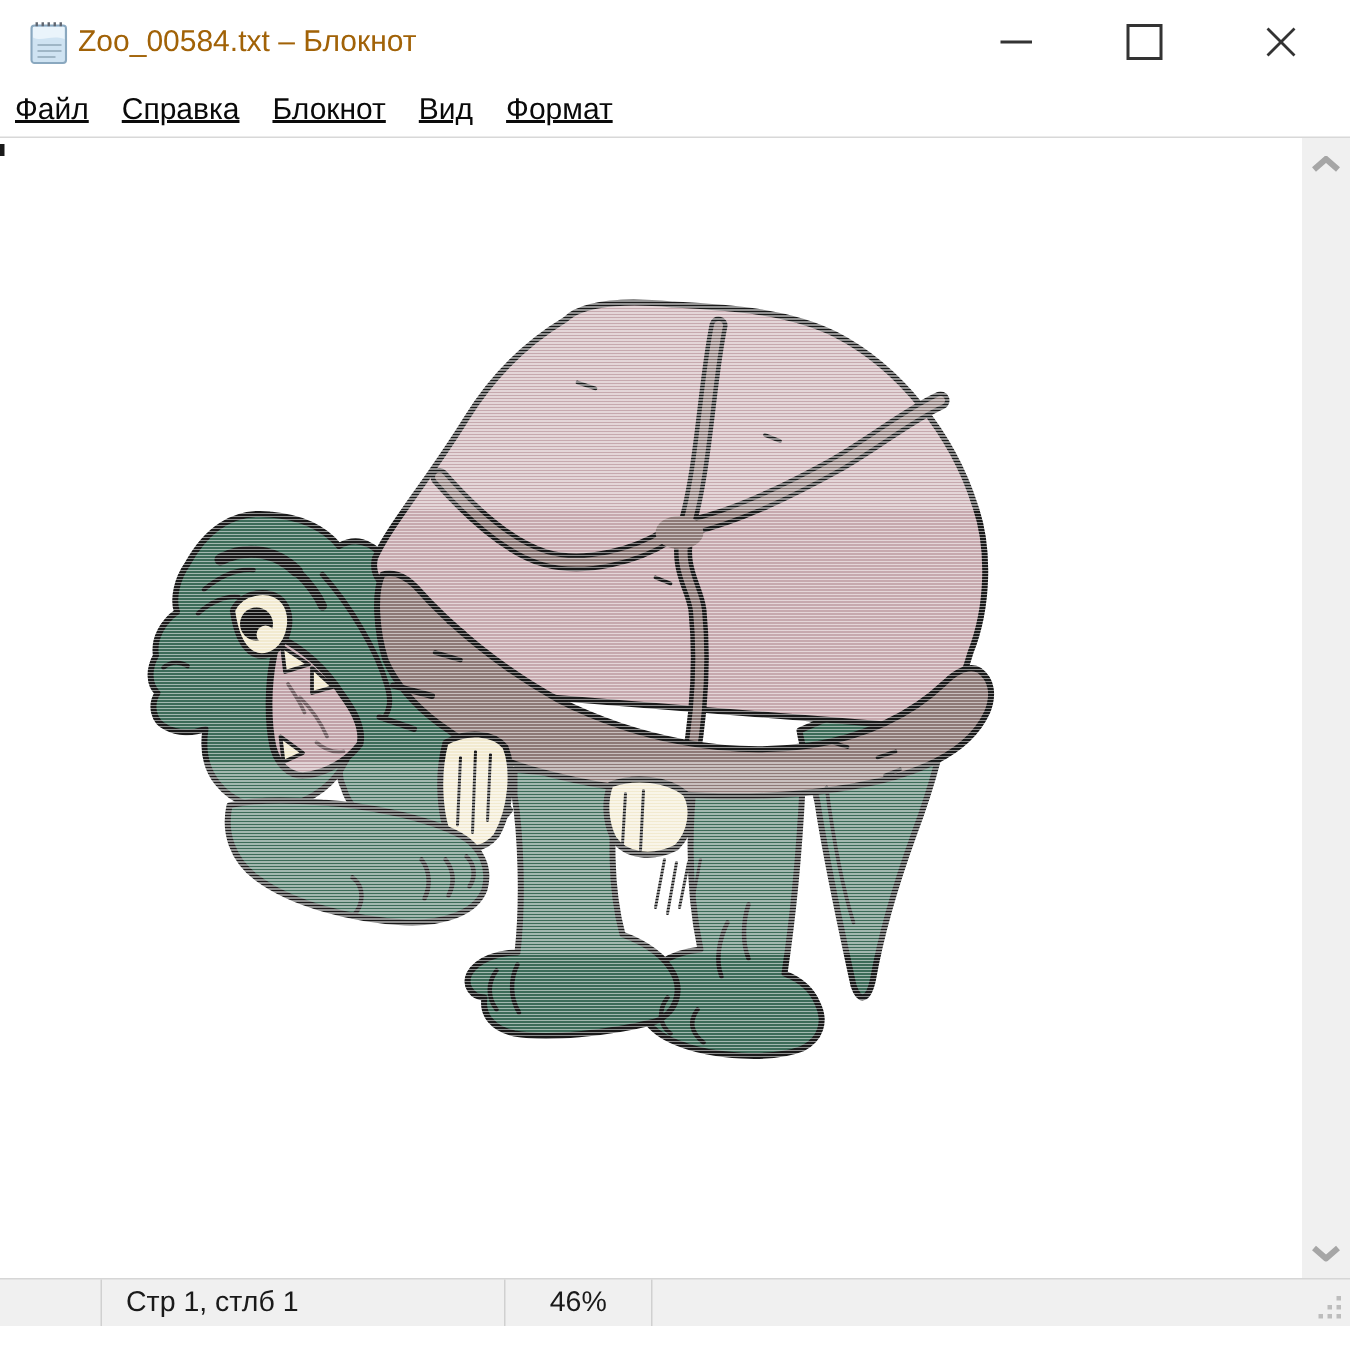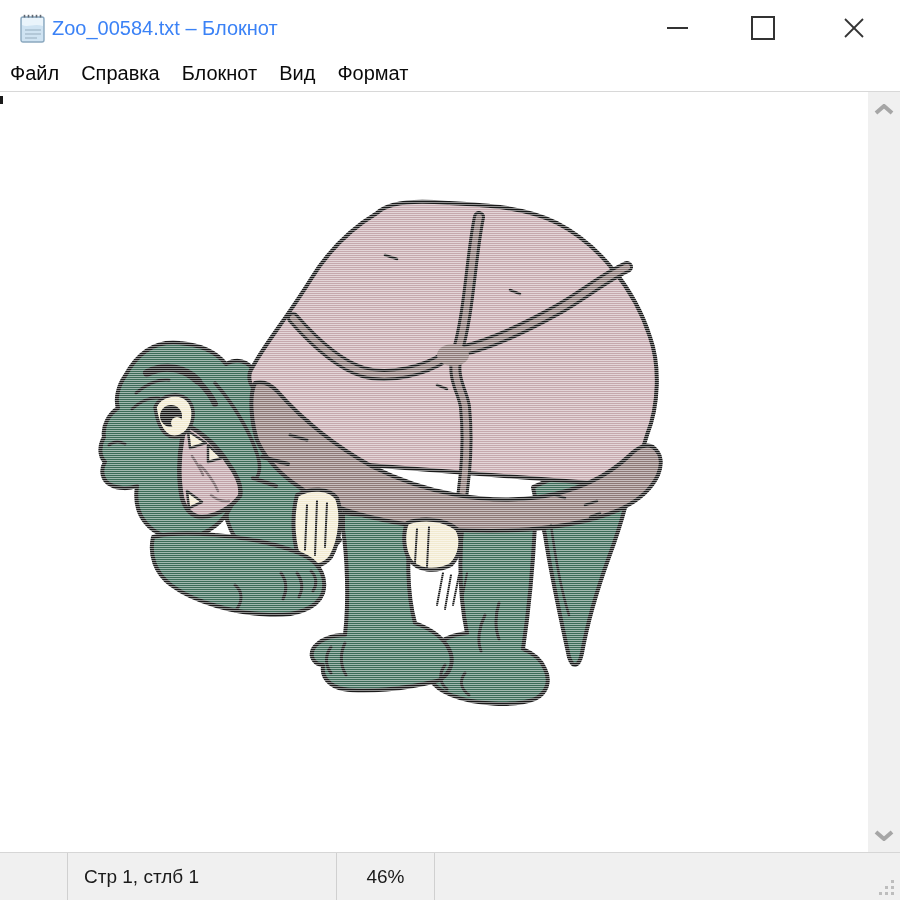--- a/index.html
+++ b/index.html
@@ -3,49 +3,49 @@
 <meta charset="utf-8">
 <style>
   html,body{margin:0;padding:0;background:#fff;}
   body{width:900px;height:900px;position:relative;overflow:hidden;
        font-family:"Liberation Sans","DejaVu Sans",sans-serif;color:#111;}
 
   
   .titlebar{position:absolute;left:0;top:0;width:900px;height:56px;background:#fff;}
   .app-icon{position:absolute;left:20px;top:14px;width:26px;height:29px;}
   .title-text{position:absolute;left:52px;top:0;height:56px;line-height:56px;
-              font-size:20px;color:#3b82f6;white-space:nowrap;}
+              font-size:20px;color:#a16207;white-space:nowrap;}
   .winbtn{position:absolute;top:0;width:62px;height:56px;display:flex;
           align-items:center;justify-content:center;}
   .btn-min{left:646px;} .btn-max{left:732px;} .btn-close{left:823px;}
   .glyph-min{width:21px;height:0;border-top:2px solid #333;}
   .glyph-max{width:20px;height:20px;border:2px solid #333;background:#fff;}
 
   
   .menubar{position:absolute;left:0;top:56px;width:900px;height:35px;background:#fff;
            display:flex;align-items:center;padding-left:10px;box-sizing:border-box;gap:22px;}
-  .menu-item{font-size:20px;color:#0a0a0a;white-space:nowrap;}
+  .menu-item{font-size:20px;color:#0a0a0a;white-space:nowrap;text-decoration:underline;}
   .menu-sep{position:absolute;left:0;top:91px;width:900px;height:1px;background:#d8d8d8;}
 
   
   .editor{position:absolute;left:0;top:92px;width:868px;height:760px;background:#fff;}
   .caret{position:absolute;left:0px;top:4px;width:3px;height:8px;background:#1a1a1a;}
   .turtle-wrap{position:absolute;left:85px;top:195px;width:580px;height:545px;}
   .scanlines{position:absolute;left:85px;top:195px;width:580px;height:545px;pointer-events:none;
      background:repeating-linear-gradient(0deg, rgba(255,255,255,0) 0px, rgba(255,255,255,0) 1px,
                 rgba(255,255,255,0.52) 1px, rgba(255,255,255,0.52) 2px);}
 
   
   .vscroll{position:absolute;left:868px;top:92px;width:32px;height:760px;background:#f0f0f0;}
   .scroll-arrow{position:absolute;left:0;width:32px;height:34px;display:flex;
                 align-items:center;justify-content:center;}
   .arrow-up{top:0;} .arrow-down{bottom:0;}
 
   
-  .statusbar{position:absolute;left:0;top:852px;width:900px;height:48px;background:#f0f0f0;
+  .statusbar{position:absolute;left:0;top:852px;width:900px;height:32px;background:#f0f0f0;
              border-top:1px solid #d6d6d6;box-sizing:border-box;display:flex;font-size:19px;color:#1a1a1a;}
   .status-cell{height:100%;display:flex;align-items:center;box-sizing:border-box;
                border-right:1px solid #d0d0d0;padding-left:16px;white-space:nowrap;}
   .cell-blank{width:68px;padding-left:0;}
   .cell-pos{width:269px;}
   .cell-zoom{width:98px;justify-content:center;padding-left:0;}
   .cell-eol{width:233px;}
   .cell-enc{flex:1;border-right:none;}
   .resize-grip{position:absolute;right:3px;bottom:2px;}
 </style>

